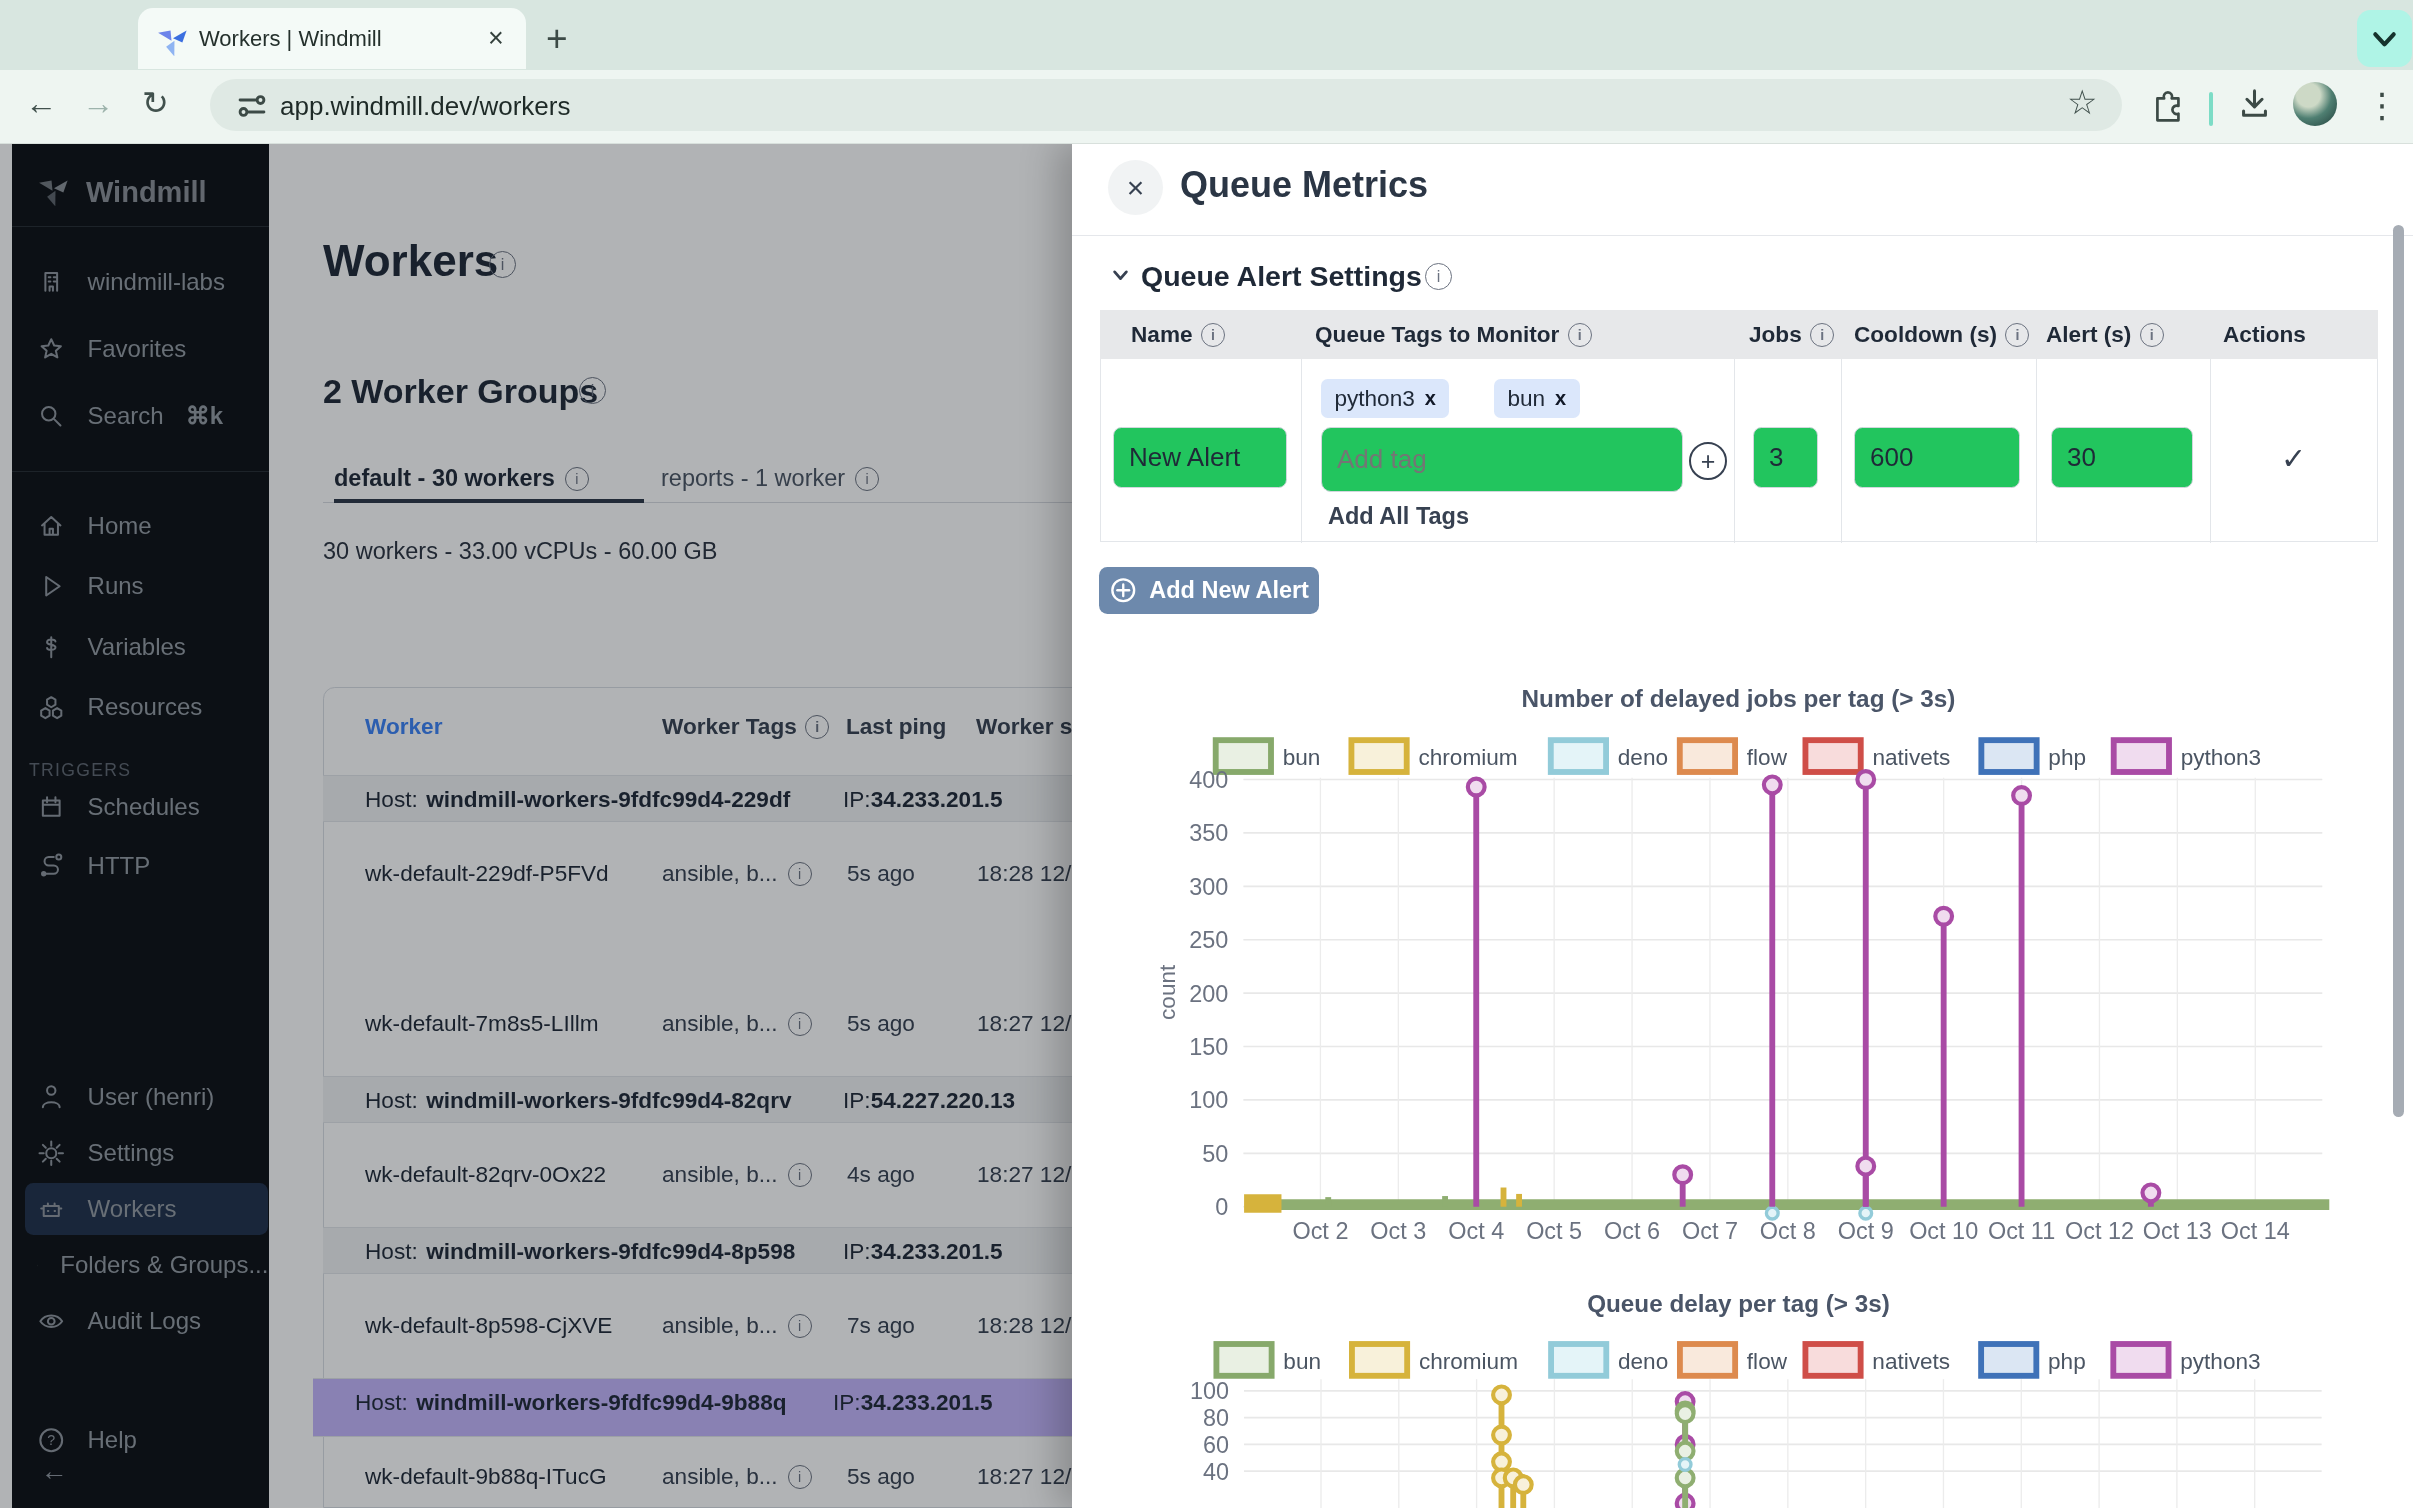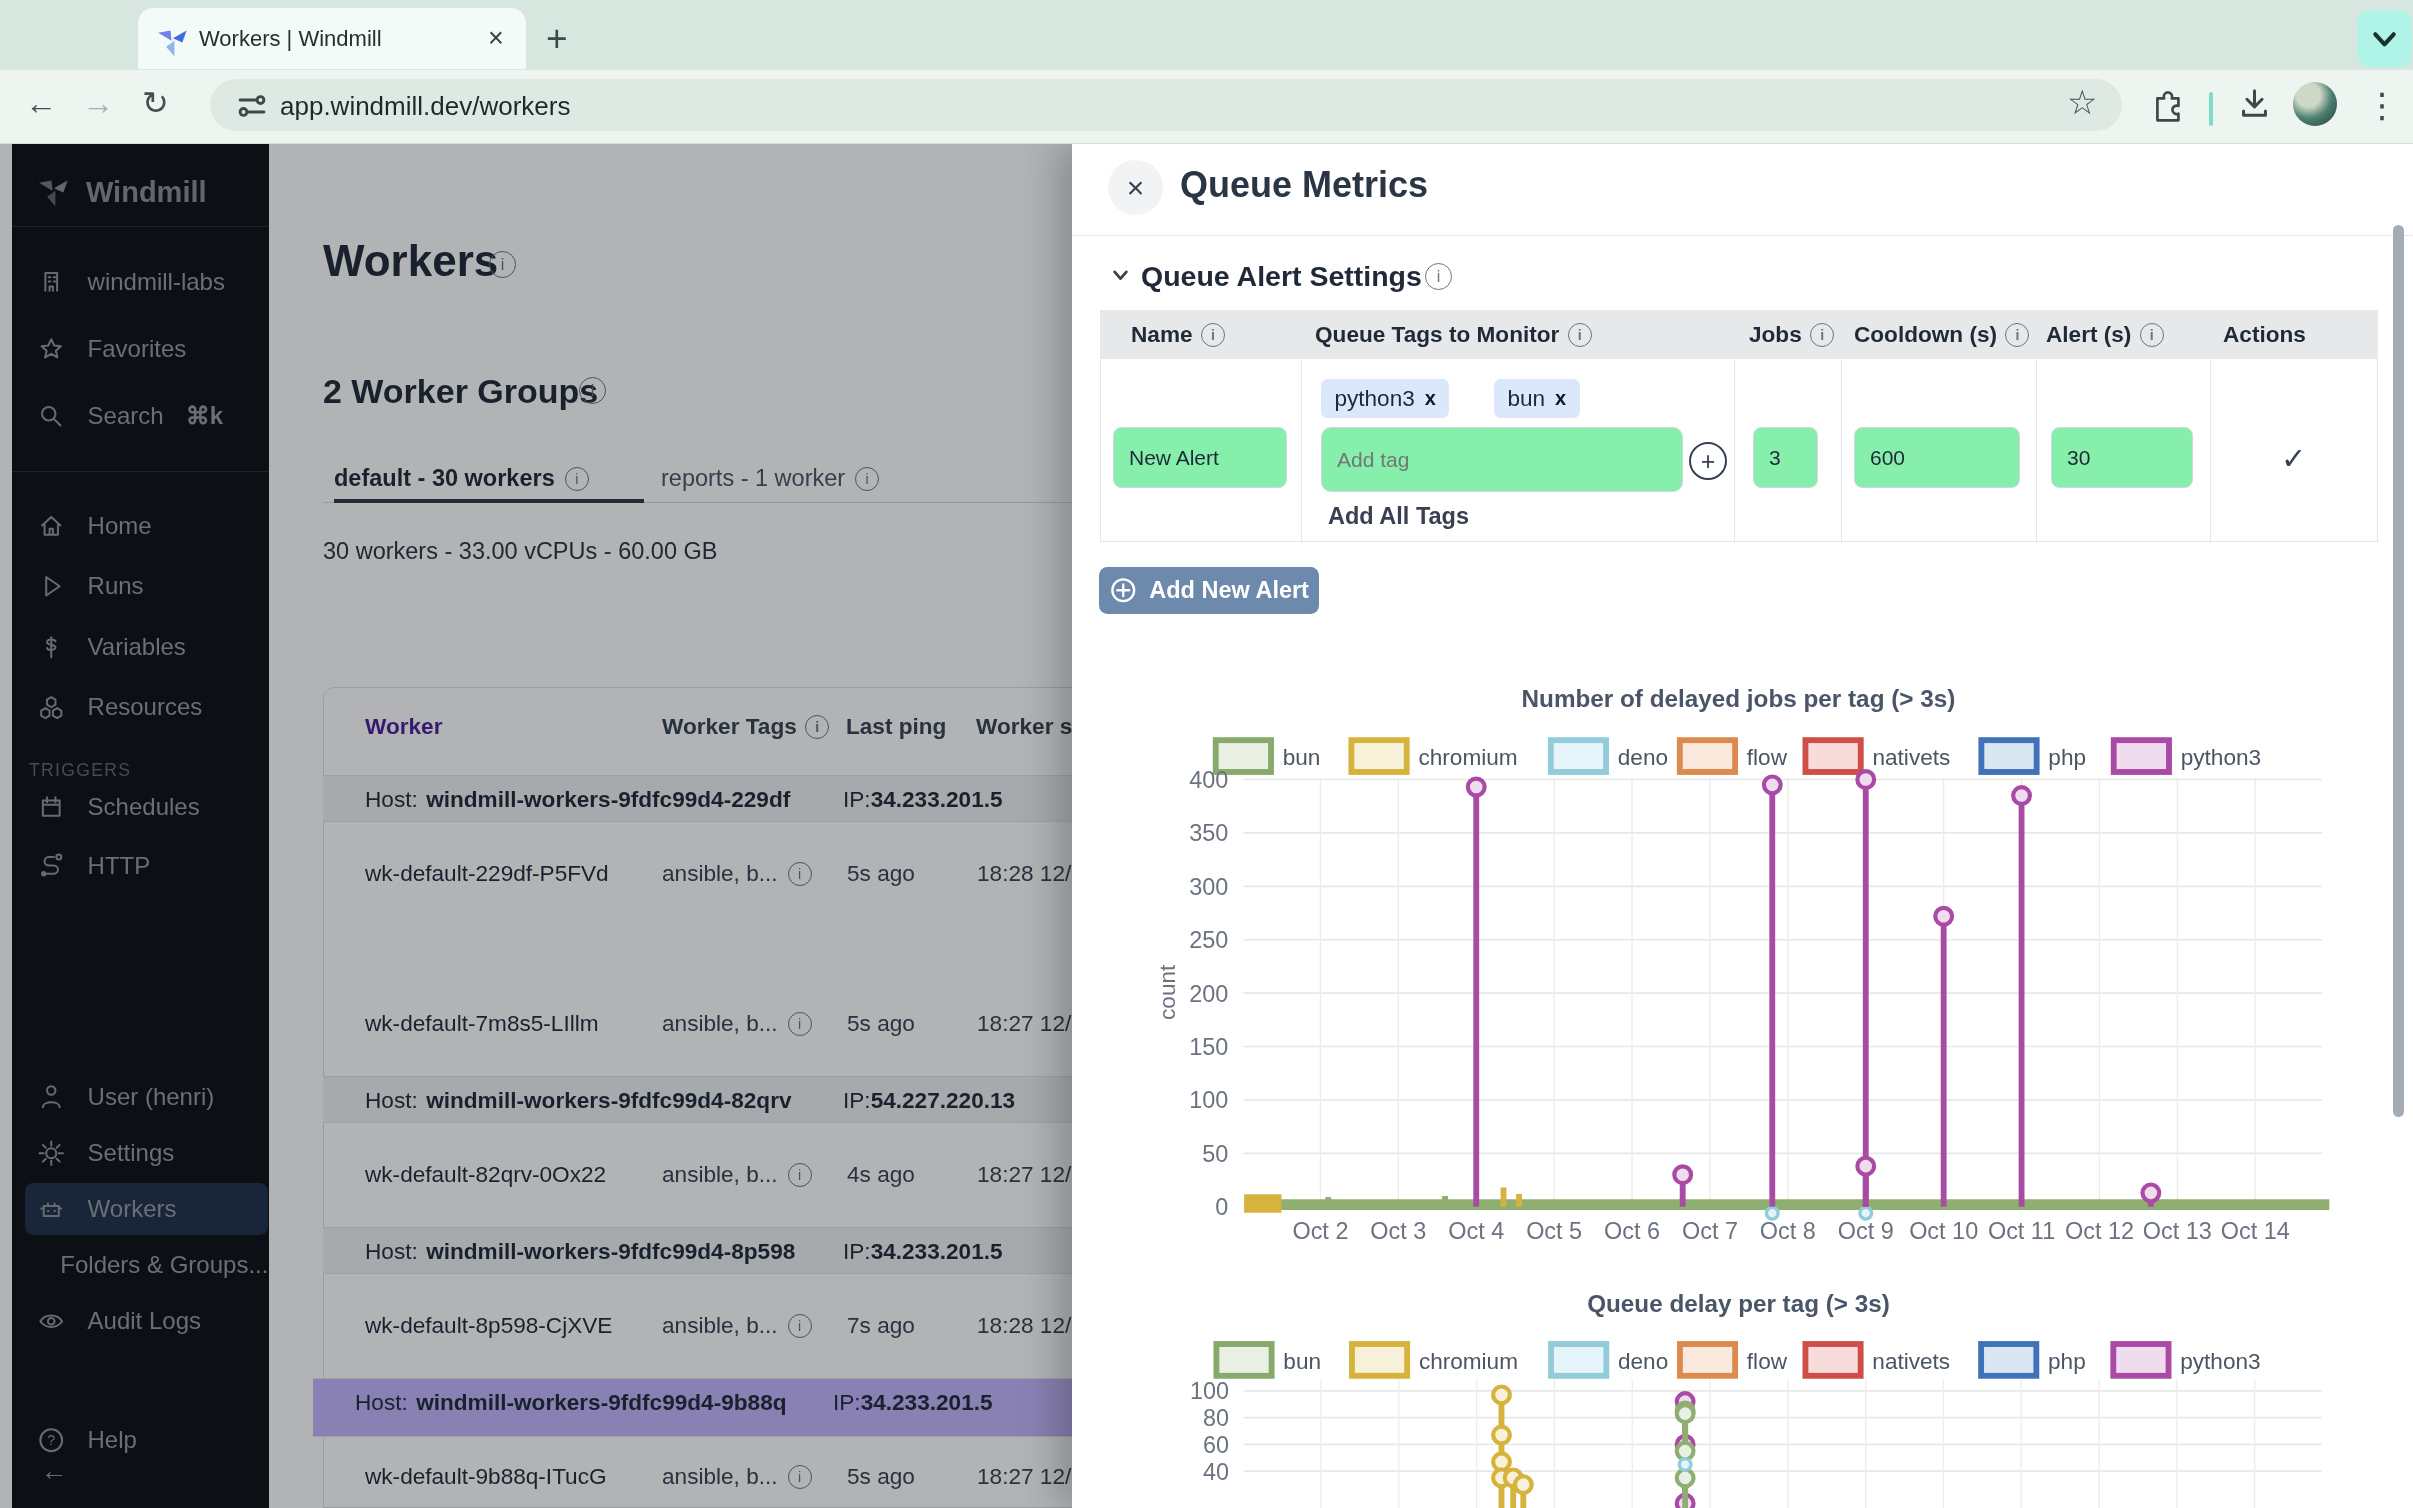--- a/index.html
+++ b/index.html
@@ -27,22 +27,22 @@
   .info-i.small{width:22px;height:22px;font-size:14.2px;}
   .cell{font-size:22.6px;color:#1f2937;white-space:nowrap;}
   #overlay{left:0;top:142px;width:1072px;height:1366px;background:rgba(13,18,26,0.32);z-index:2;}
   
   #drawer{left:1072px;top:142px;width:1342px;height:1366px;background:#ffffff;z-index:3;
           box-shadow:-15px 0 35px rgba(0,0,0,0.22);}
   .dz{z-index:4;}
   .dr-title{font-size:36px;font-weight:bold;color:#2b3645;}
   .sec-title{font-size:28.5px;font-weight:bold;color:#1f2937;}
   .ath{font-size:22.6px;font-weight:bold;color:#1f2937;white-space:nowrap;display:flex;gap:8.4px;align-items:center;}
-  .inputbox{position:absolute;border:1.7px solid #d2d7dd;border-radius:8.4px;background:#86efac;color:#1f2937;
-            font-size:21px;font-family:"Liberation Sans",sans-serif;padding:0 15px;box-sizing:border-box;outline:none;}
+  .inputbox{position:absolute;border:1.7px solid #d2d7dd;border-radius:8.4px;background:#22c55e;color:#1f2937;
+            font-size:26px;font-family:"Liberation Sans",sans-serif;padding:0 15px;box-sizing:border-box;outline:none;}
   .pill{position:absolute;background:#dbe7fb;border-radius:6.7px;display:flex;align-items:center;gap:10px;
         padding:0 13.4px;height:39px;font-size:22.6px;color:#1f2937;}
   .pill .x{font-size:20px;font-weight:bold;color:#111827;}
   #addbtn{left:1099px;top:567px;width:220px;height:47px;background:#6d89ac;border-radius:8.4px;color:#fff;
           display:flex;align-items:center;justify-content:center;gap:11.7px;font-size:23.5px;font-weight:bold;}
   .colsep{position:absolute;width:0.8px;background:#e3e6ea;top:359px;height:184px;}
   svg text{font-family:"Liberation Sans",sans-serif;}
 </style>
 </head>
 <body>
@@ -232,21 +232,21 @@
       <span class="info-i small">i</span>
     </div>
 
     <div class="abs" style="left:54px;top:396px;font-size:23.5px;color:#2b3340">30 workers - 33.00 vCPUs - 60.00 GB</div>
 
 
     <div class="abs" style="left:54px;top:545px;width:846px;height:821px;border:0.8px solid #d9dde3;border-radius:11.7px 11.7px 0 0;background:#fff;box-sizing:border-box">
       <div id="wtable-headers"></div>
       <div id="wtable-rows"></div>
     </div>
-  <div class="abs cell" style="left:96px;top:572px;font-weight:bold;color:#4c1d95;display:flex;gap:8.4px;align-items:center">
+  <div class="abs cell" style="left:96px;top:572px;font-weight:bold;color:#3b82f6;display:flex;gap:8.4px;align-items:center">
         <span>Worker</span>
       </div>
       <div class="abs cell" style="left:393px;top:572px;font-weight:bold;color:#374151;display:flex;gap:8.4px;align-items:center">
         <span>Worker Tags</span>
         <span class="info-i small">i</span>
       </div>
       <div class="abs cell" style="left:577px;top:572px;font-weight:bold;color:#374151;display:flex;gap:8.4px;align-items:center">
         <span>Last ping</span>
       </div>
       <div class="abs cell" style="left:707px;top:572px;font-weight:bold;color:#374151;display:flex;gap:8.4px;align-items:center">

